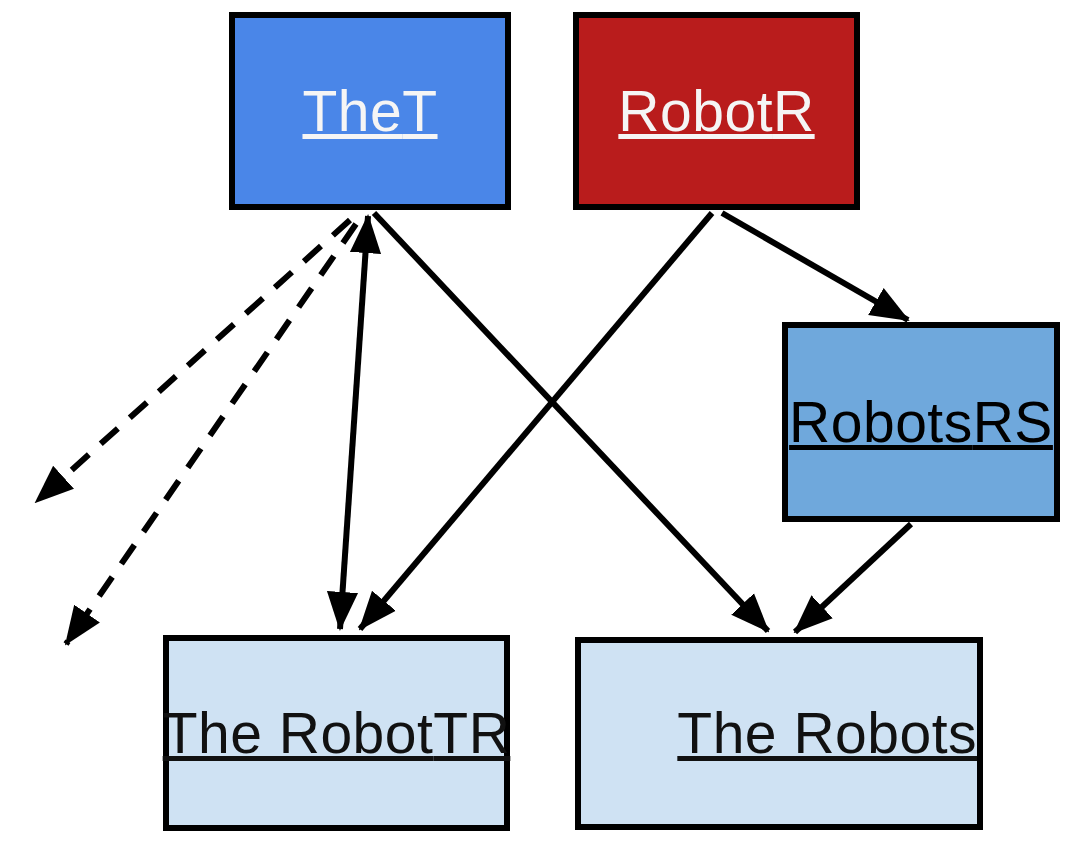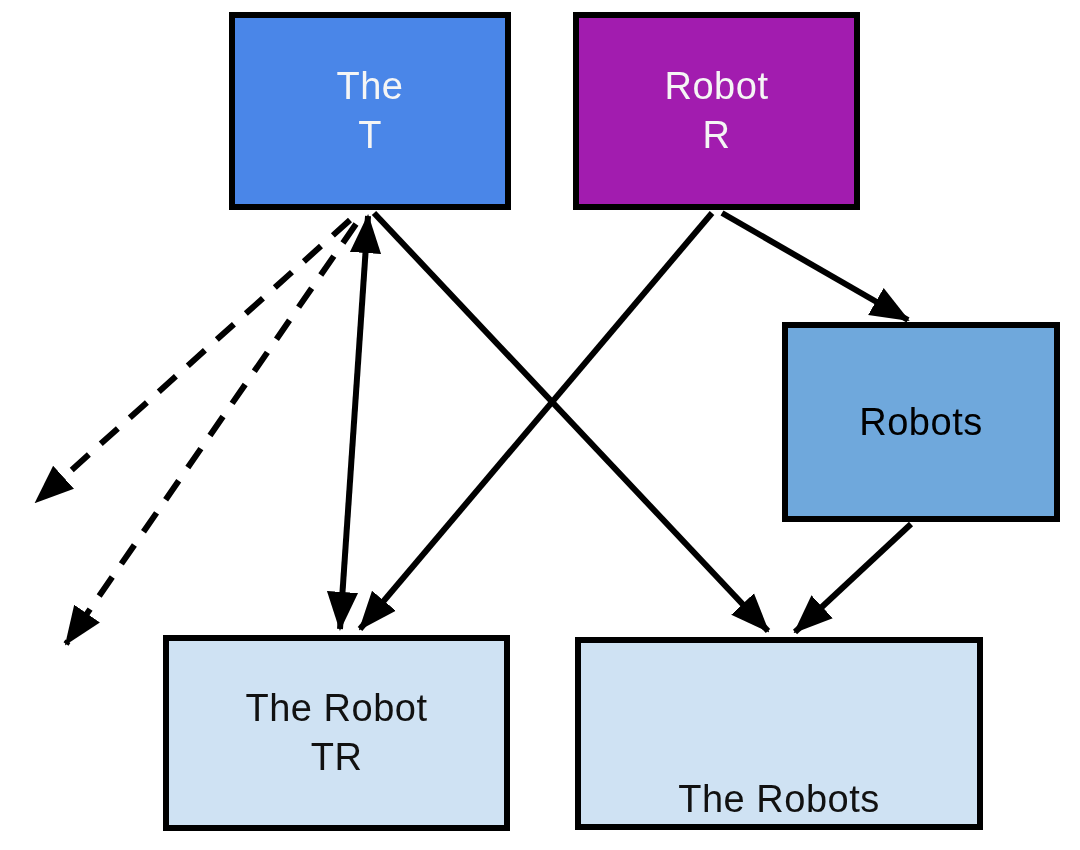--- a/index.html
+++ b/index.html
@@ -20,27 +20,28 @@
     left: 0;
     top: 0;
     width: 1080px;
     height: 850px;
   }
   .node {
     position: absolute;
     box-sizing: border-box;
     border: 6px solid #000000;
     display: flex;
-    flex-direction: column;
+    flex-direction: row;
     align-items: center;
     justify-content: center;
     text-align: center;
-    font-size: 38px;
+    font-size: 57px;
     line-height: 1.28;
     letter-spacing: 0.5px;
+    text-decoration: underline;
   }
   .node span {
     display: block;
     white-space: nowrap;
   }
 </style>
 </head>
 <body>
 
 <div class="stage">
@@ -58,27 +59,28 @@
       <line x1="911" y1="524" x2="795" y2="632" stroke="#000000" stroke-width="6" marker-end="url(#ah)"></line>
       <line x1="350" y1="220" x2="36" y2="502" stroke="#000000" stroke-width="6" stroke-dasharray="23 16" marker-end="url(#ah)"></line>
       <line x1="356" y1="224" x2="66" y2="644" stroke="#000000" stroke-width="6" stroke-dasharray="23 16" marker-end="url(#ah)"></line>
     </svg>
 
   <div class="node" style="left: 229px; top: 12px; width: 282px; height: 198px; background: rgb(74, 134, 232); color: rgb(245, 245, 245); border-color: rgb(0, 0, 0);">
     <span>The</span>
     <span>T</span>
   </div>
 
-  <div class="node" style="left: 573px; top: 12px; width: 287px; height: 198px; background: #a21caf; color: rgb(245, 245, 245); border-color: rgb(0, 0, 0);">
+  <div class="node" style="left: 573px; top: 12px; width: 287px; height: 198px; background: #b91c1c; color: rgb(245, 245, 245); border-color: rgb(0, 0, 0);">
     <span>Robot</span>
     <span>R</span>
   </div>
 
   <div class="node" style="left: 782px; top: 322px; width: 278px; height: 200px; background: rgb(111, 168, 220); color: #000000; border-color: rgb(0, 0, 0);">
     <span>Robots</span>
+    <span>RS</span>
   </div>
 
   <div class="node" style="left: 163px; top: 635px; width: 347px; height: 196px; background: rgb(207, 226, 243); color: rgb(17, 17, 17); border-color: rgb(0, 0, 0);">
     <span>The Robot</span>
     <span>TR</span>
   </div>
 
   <div class="node" style="left: 575px; top: 637px; width: 408px; height: 193px; background: rgb(207, 226, 243); color: rgb(17, 17, 17); border-color: rgb(0, 0, 0); justify-content: flex-end;">
     <span>The Robots</span>
   </div>

